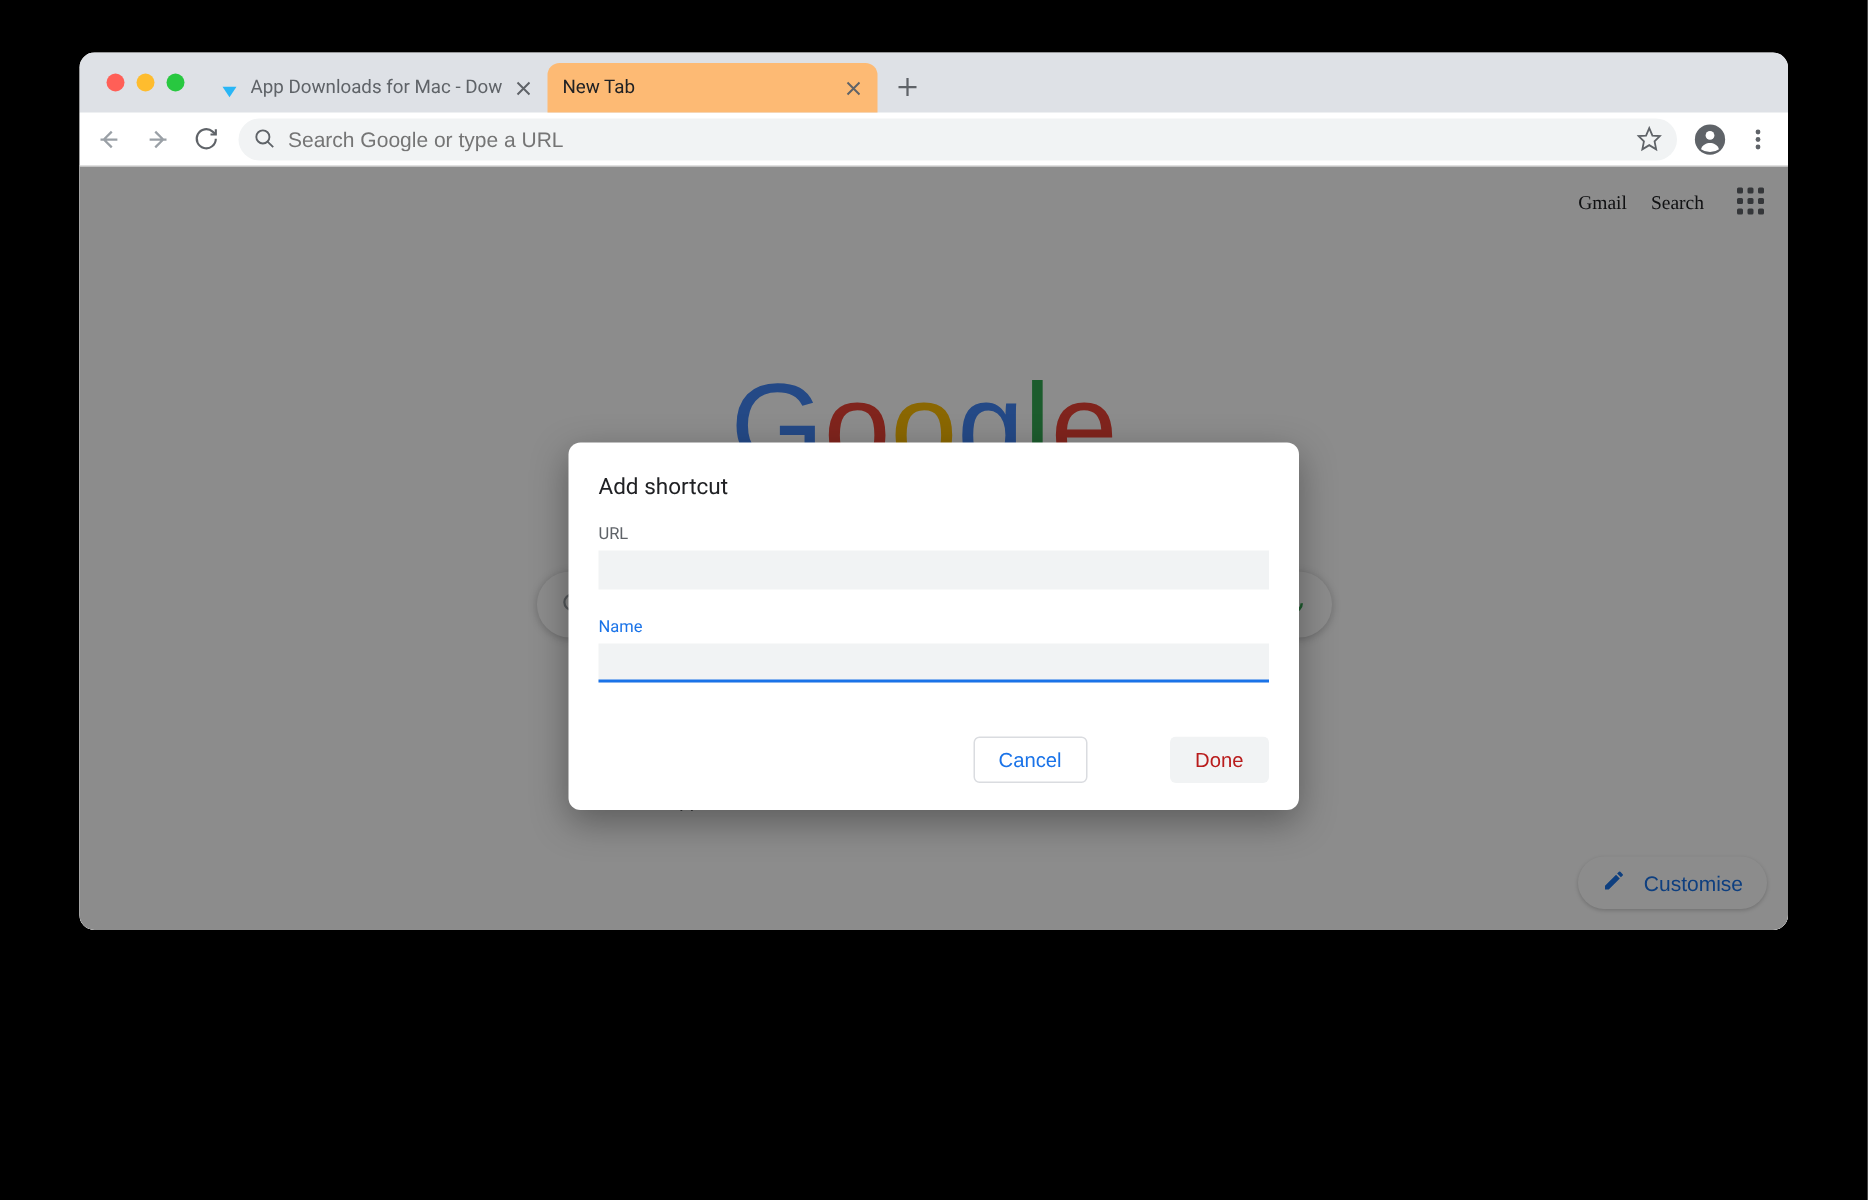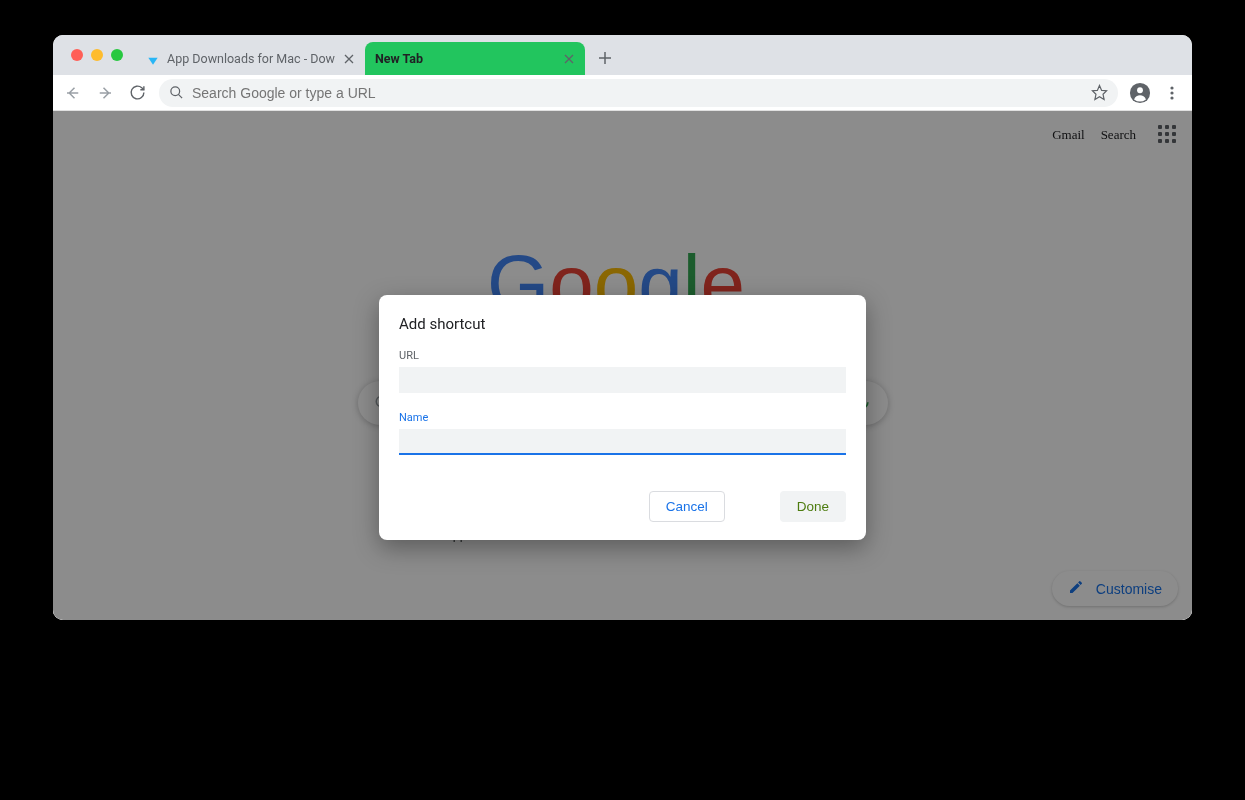--- a/index.html
+++ b/index.html
@@ -54,23 +54,22 @@
       align-items: center;
       padding: 0 8px 0 10px;
       font-size: 12.5px;
       color: #5f6368;
       position: relative;
       border-top-left-radius: 8px;
       border-top-right-radius: 8px;
       gap: 6px;
     }
     .tab.active {
-      background: #22c55e;
+      background: #fdba74;
       color: #202124;
-      font-weight: bold;
     }
     .tab-favicon {
       width: 16px; height: 16px;
       display: flex; align-items: center; justify-content: center;
       flex-shrink: 0;
     }
     .tab-title { flex: 1; white-space: nowrap; overflow: hidden; text-overflow: ellipsis; }
     .tab-close {
       width: 16px; height: 16px;
       display: flex; align-items: center; justify-content: center;
@@ -215,21 +214,21 @@
     }
     .btn {
       padding: 7px 16px; border-radius: 4px;
       font-size: 13.5px; border: 1px solid transparent;
       cursor: pointer; background:#fff;margin-left:47px;
     }
     .btn-cancel {
       color: #1a73e8; border-color: #dadce0;
     }
     .btn-done {
-      background: #f1f3f4; color: #4d7c0f;
+      background: #f1f3f4; color: #b91c1c;
     }
     .arrow {
       width: 18px; height: 18px; stroke: currentColor; fill: none; stroke-width: 2;
     }
   </style>
 </head>
 <body>
 
 <div class="browser-window">
 

